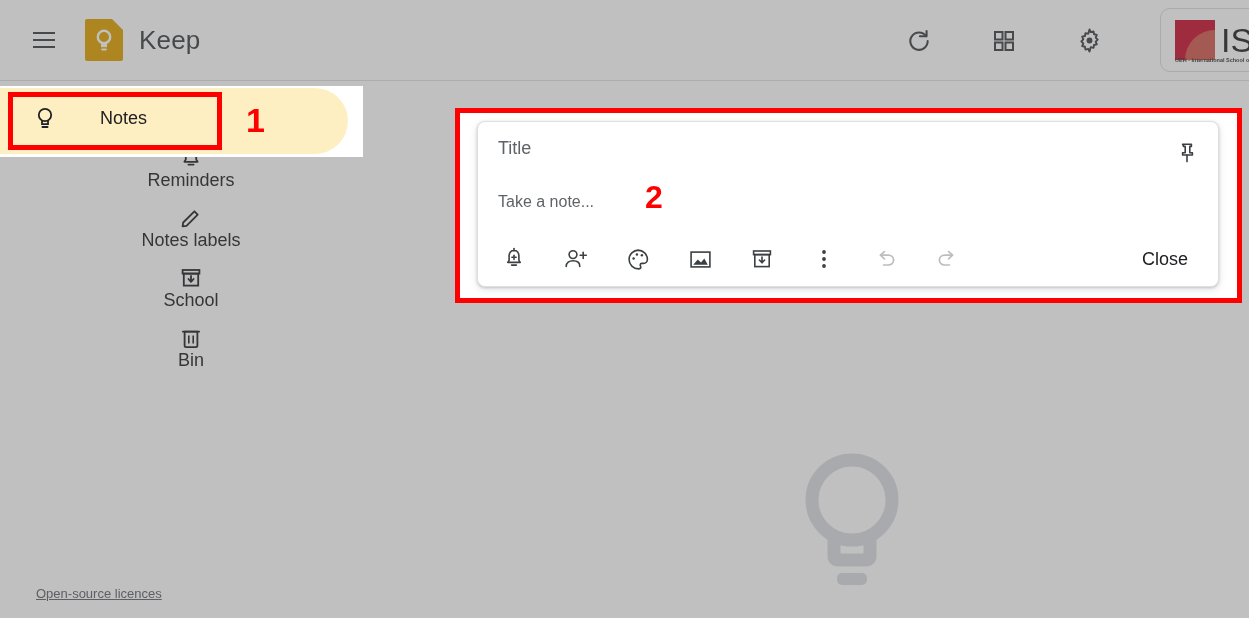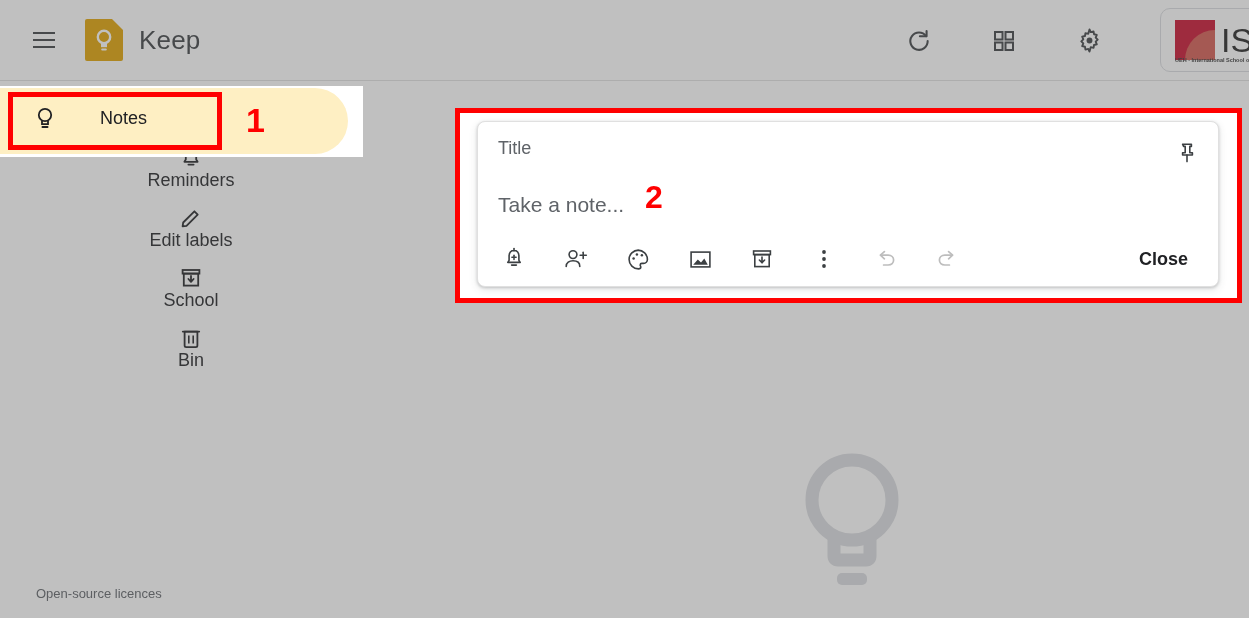--- a/index.html
+++ b/index.html
@@ -189,20 +189,21 @@
     color: #202124;
     white-space: nowrap;
   }
   .licences {
     position: absolute;
     left: 36px; top: 505px;
     font-size: 13px;
     color: #5f6368;
     white-space: nowrap;
     cursor: pointer;
+    text-decoration: underline;
   }
 
   
   .main {
     position: absolute;
     left: 363px; top: 81px;
     width: 886px; height: 537px;
     background: #ffffff;
   }
   .watermark {
@@ -224,21 +225,21 @@
   }
   .note-title {
     position: absolute;
     left: 20px; top: 16px;
     font-size: 18px;
     color: #5f6368;
   }
   .note-body {
     position: absolute;
     left: 20px; top: 71px;
-    font-size: 21px;
+    font-size: 16px;
     color: #5f6368;
   }
   .pin-btn {
     position: absolute;
     right: 14px; top: 14px;
     width: 34px; height: 34px;
     display: flex; align-items: center; justify-content: center;
     border-radius: 50%;
     cursor: pointer;
   }
@@ -260,21 +261,20 @@
   .tool-gap { width: 18px; flex: none; }
   .undo-redo { display: flex; margin-left: 18px; }
   .close-btn {
     margin-left: auto;
     font-size: 18px;
     color: #202124;
     padding: 8px 18px;
     border-radius: 4px;
     cursor: pointer;
     white-space: nowrap;
-    font-weight: bold;
   }
 
   
   .dim {
     position: absolute;
     left: 0; top: 0;
     width: 1249px; height: 618px;
     background: rgba(90,90,90,0.38);
     z-index: 50;
     pointer-events: none;
@@ -422,21 +422,21 @@
       </span>
       <span class="nav-label">Reminders</span>
     </div>
 
     <div class="nav-item">
       <span class="nav-icon">
         <svg width="22" height="22" viewBox="0 0 22 22">
           <path d="M3.2 15.5 L14.4 4.3 L17.7 7.6 L6.5 18.8 L2.6 19.4 z" fill="none" stroke="#202124" stroke-width="1.8" stroke-linejoin="round"></path>
         </svg>
       </span>
-      <span class="nav-label">Edit labels</span>
+      <span class="nav-label">Notes labels</span>
     </div>
 
     <div class="nav-item">
       <span class="nav-icon">
         <svg width="22" height="22" viewBox="0 0 22 22">
           <rect x="2.6" y="3" width="16.8" height="3.6" fill="none" stroke="#202124" stroke-width="1.8"></rect>
           <rect x="3.8" y="6.6" width="14.4" height="12" fill="none" stroke="#202124" stroke-width="1.8"></rect>
           <path d="M11 9 L11 14.4 M8.4 12 L11 14.8 L13.6 12" fill="none" stroke="#202124" stroke-width="1.8" stroke-linecap="round" stroke-linejoin="round"></path>
         </svg>
       </span>

